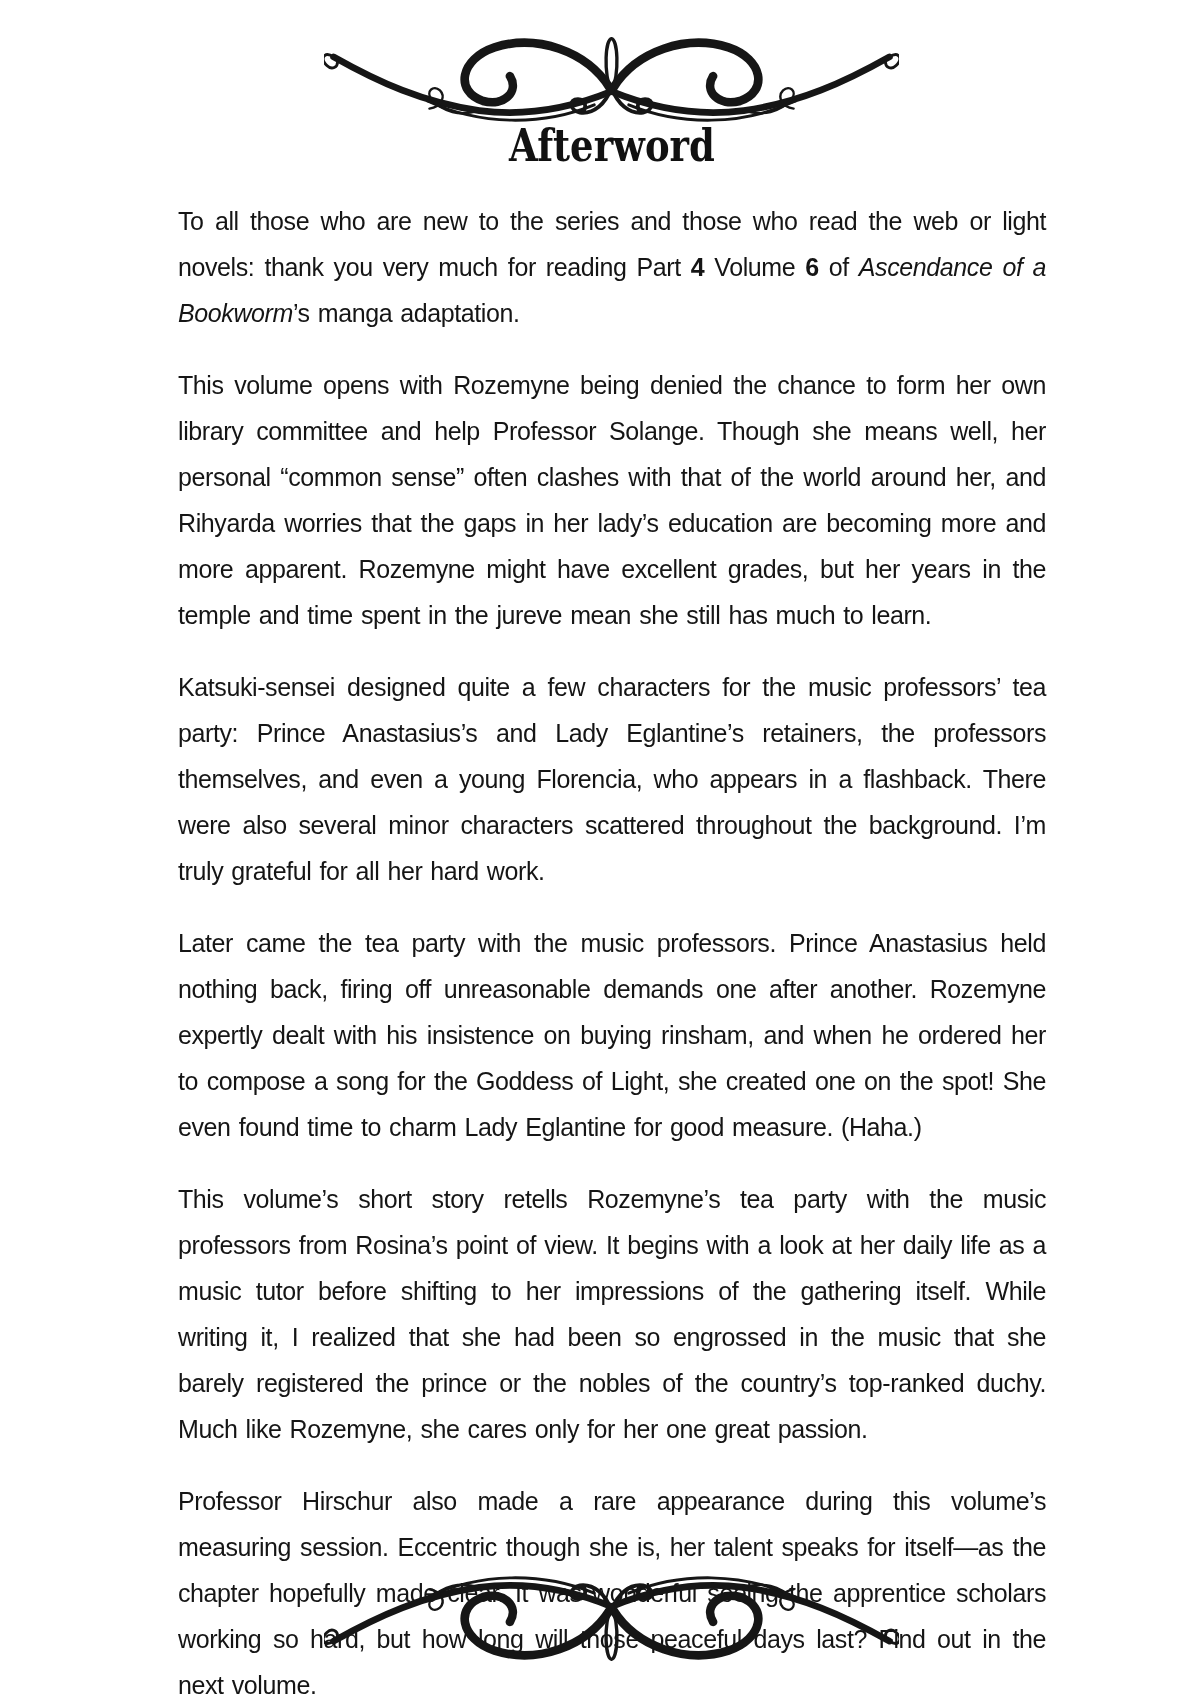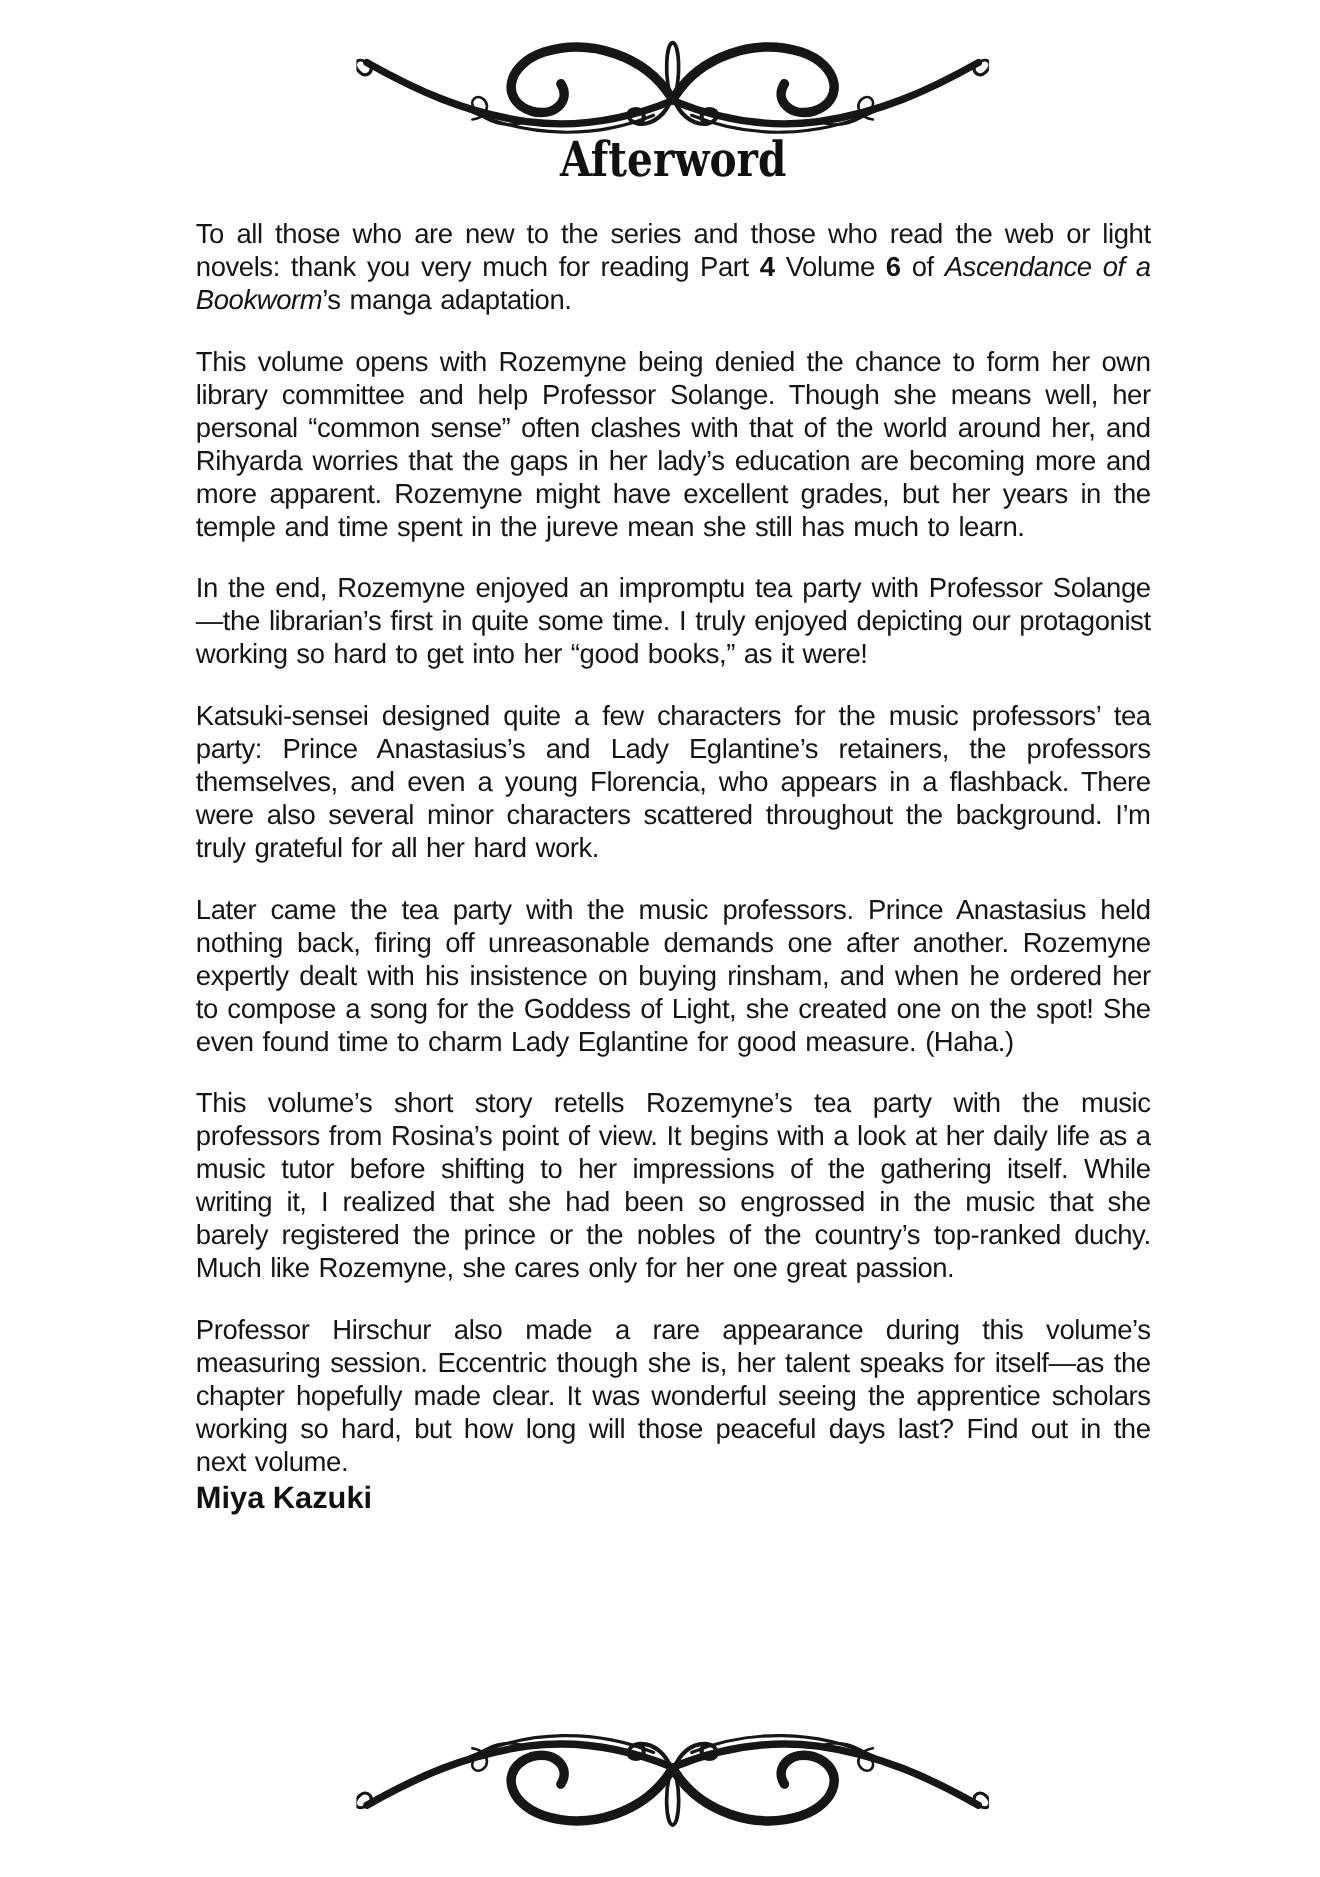--- a/index.html
+++ b/index.html
@@ -35,21 +35,21 @@
     color: #111111;
   }
   .text-block {
     position: absolute;
     top: 198px;
     left: 178px;
     width: 868px;
   }
   .text-block p {
     font-size: 25px;
-    line-height: 30px;
+    line-height: 46px;
     letter-spacing: -0.4px;
     word-spacing: 1.5px;
     text-align: justify;
     margin-bottom: 26px;
     color: #151515;
   }
   .text-block p:last-of-type { margin-bottom: 2px; }
   .series-title { font-style: italic; }
   .vol-num { font-weight: bold; }
   .signature {
@@ -79,21 +79,20 @@
     <use href="#fh" transform="translate(600,0) scale(-1,1)"></use>
     <path d="M300,66 C291,42 294,10 300,9 C306,10 309,42 300,66" stroke="#161616" stroke-width="3.5" fill="none" stroke-linecap="round"></path>
   </svg>
 </div>
 
 <h1 class="page-title">Afterword</h1>
 
 <div class="text-block">
   <p><span>To all those who are new to the series and those who read the web or light novels: thank you very much for reading Part </span><span class="vol-num">4</span><span> Volume </span><span class="vol-num">6</span><span> of </span><span class="series-title">Ascendance of a Bookworm</span><span>’s manga adaptation.</span></p>
   <p>This volume opens with Rozemyne being denied the chance to form her own library committee and help Professor Solange. Though she means well, her personal “common sense” often clashes with that of the world around her, and Rihyarda worries that the gaps in her lady’s education are becoming more and more apparent. Rozemyne might have excellent grades, but her years in the temple and time spent in the jureve mean she still has much to learn.</p>
-  <p>In the end, Rozemyne enjoyed an impromptu tea party with Professor Solange—the librarian’s first in quite some time. I truly enjoyed depicting our protagonist working so hard to get into her “good books,” as it were!</p>
   <p>Katsuki-sensei designed quite a few characters for the music professors’ tea party: Prince Anastasius’s and Lady Eglantine’s retainers, the professors themselves, and even a young Florencia, who appears in a flashback. There were also several minor characters scattered throughout the background. I’m truly grateful for all her hard work.</p>
   <p>Later came the tea party with the music professors. Prince Anastasius held nothing back, firing off unreasonable demands one after another. Rozemyne expertly dealt with his insistence on buying rinsham, and when he ordered her to compose a song for the Goddess of Light, she created one on the spot! She even found time to charm Lady Eglantine for good measure. (Haha.)</p>
   <p>This volume’s short story retells Rozemyne’s tea party with the music professors from Rosina’s point of view. It begins with a look at her daily life as a music tutor before shifting to her impressions of the gathering itself. While writing it, I realized that she had been so engrossed in the music that she barely registered the prince or the nobles of the country’s top-ranked duchy. Much like Rozemyne, she cares only for her one great passion.</p>
   <p>Professor Hirschur also made a rare appearance during this volume’s measuring session. Eccentric though she is, her talent speaks for itself—as the chapter hopefully made clear. It was wonderful seeing the apprentice scholars working so hard, but how long will those peaceful days last? Find out in the next volume.</p>
   <div class="signature">Miya Kazuki</div>
 </div>
 
 <div class="flourish bottom">
   <svg width="575" height="96" viewBox="0 0 600 100">
     <use href="#fh"></use>

